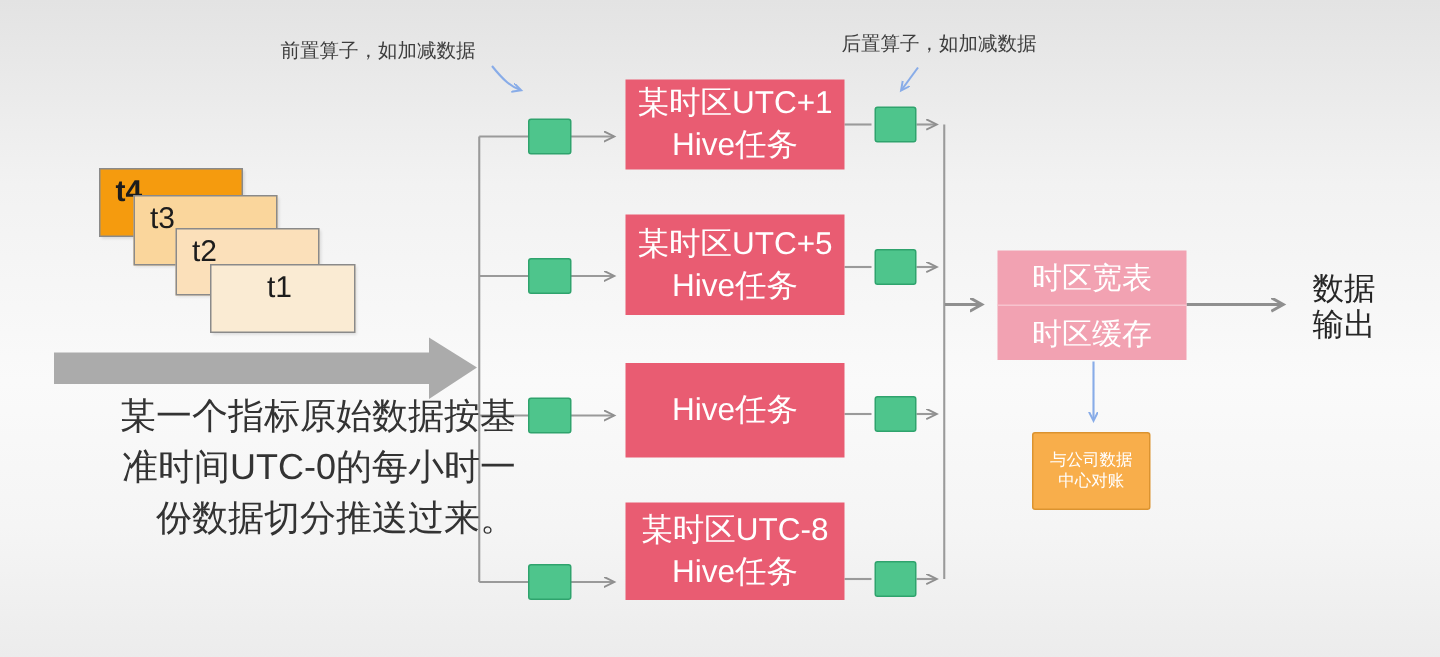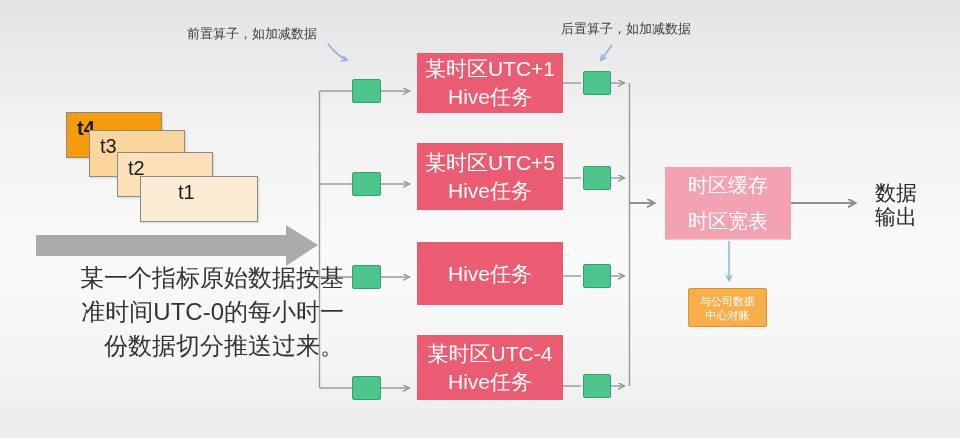--- a/index.html
+++ b/index.html
@@ -25,21 +25,21 @@
     position: absolute;
     border: 1px solid #8a8a8a;
     font-size: 20px;
     color: #1c1c1c;
     padding: 4px 0 0 10px;
     box-shadow: 1px 1px 2px rgba(0,0,0,0.12);
   }
   .card-t4 { left: 66px;  top: 112px; width: 96px; height: 46px; background: #F59B0E; z-index: 2; font-weight: bold; }
   .card-t3 { left: 89px;  top: 130px; width: 96px; height: 47px; background: #FAD69C; z-index: 3; }
   .card-t2 { left: 117px; top: 152px; width: 96px; height: 45px; background: #FBE0BA; z-index: 4; }
-  .card-t1 { left: 140px; top: 176px; width: 118px; height: 46px; background: #FAEBD3; z-index: 5; padding-left: 37px; }
+  .card-t1 { left: 140px; top: 176px; width: 97px; height: 46px; background: #FAEBD3; z-index: 5; padding-left: 37px; }
   
   .caption {
     position: absolute;
     left: 44px; top: 261px;
     width: 300px;
     font-size: 24px;
     line-height: 34px;
     color: #333333;
     z-index: 2;
   }
@@ -109,21 +109,21 @@
     font-size: 21px;
     line-height: 24px;
     color: #262626;
     z-index: 2;
   }
   .output-label span { display: block; }
   
   .reconcile-box {
     position: absolute;
     left: 688px; top: 288px;
-    width: 79px; height: 39px;
+    width: 79px; height: 52px;
     background: #F8AE4B;
     border: 1px solid #DB9330;
     border-radius: 2px;
     color: #ffffff;
     font-size: 11px;
     line-height: 14px;
     display: flex;
     flex-direction: column;
     align-items: center;
     justify-content: center;
@@ -210,27 +210,27 @@
     <span>Hive任务</span>
   </div>
   <div class="task-box task-2">
     <span>某时区UTC+5</span>
     <span>Hive任务</span>
   </div>
   <div class="task-box task-3">
     <span>Hive任务</span>
   </div>
   <div class="task-box task-4">
-    <span>某时区UTC-4</span>
+    <span>某时区UTC-8</span>
     <span>Hive任务</span>
   </div>
 
   <div class="agg-box">
+    <div class="agg-row first">时区宽表</div>
     <div class="agg-row">时区缓存</div>
-    <div class="agg-row first">时区宽表</div>
   </div>
 
   <div class="output-label">
     <span>数据</span>
     <span>输出</span>
   </div>
 
   <div class="reconcile-box">
     <span>与公司数据</span>
     <span>中心对账</span>

